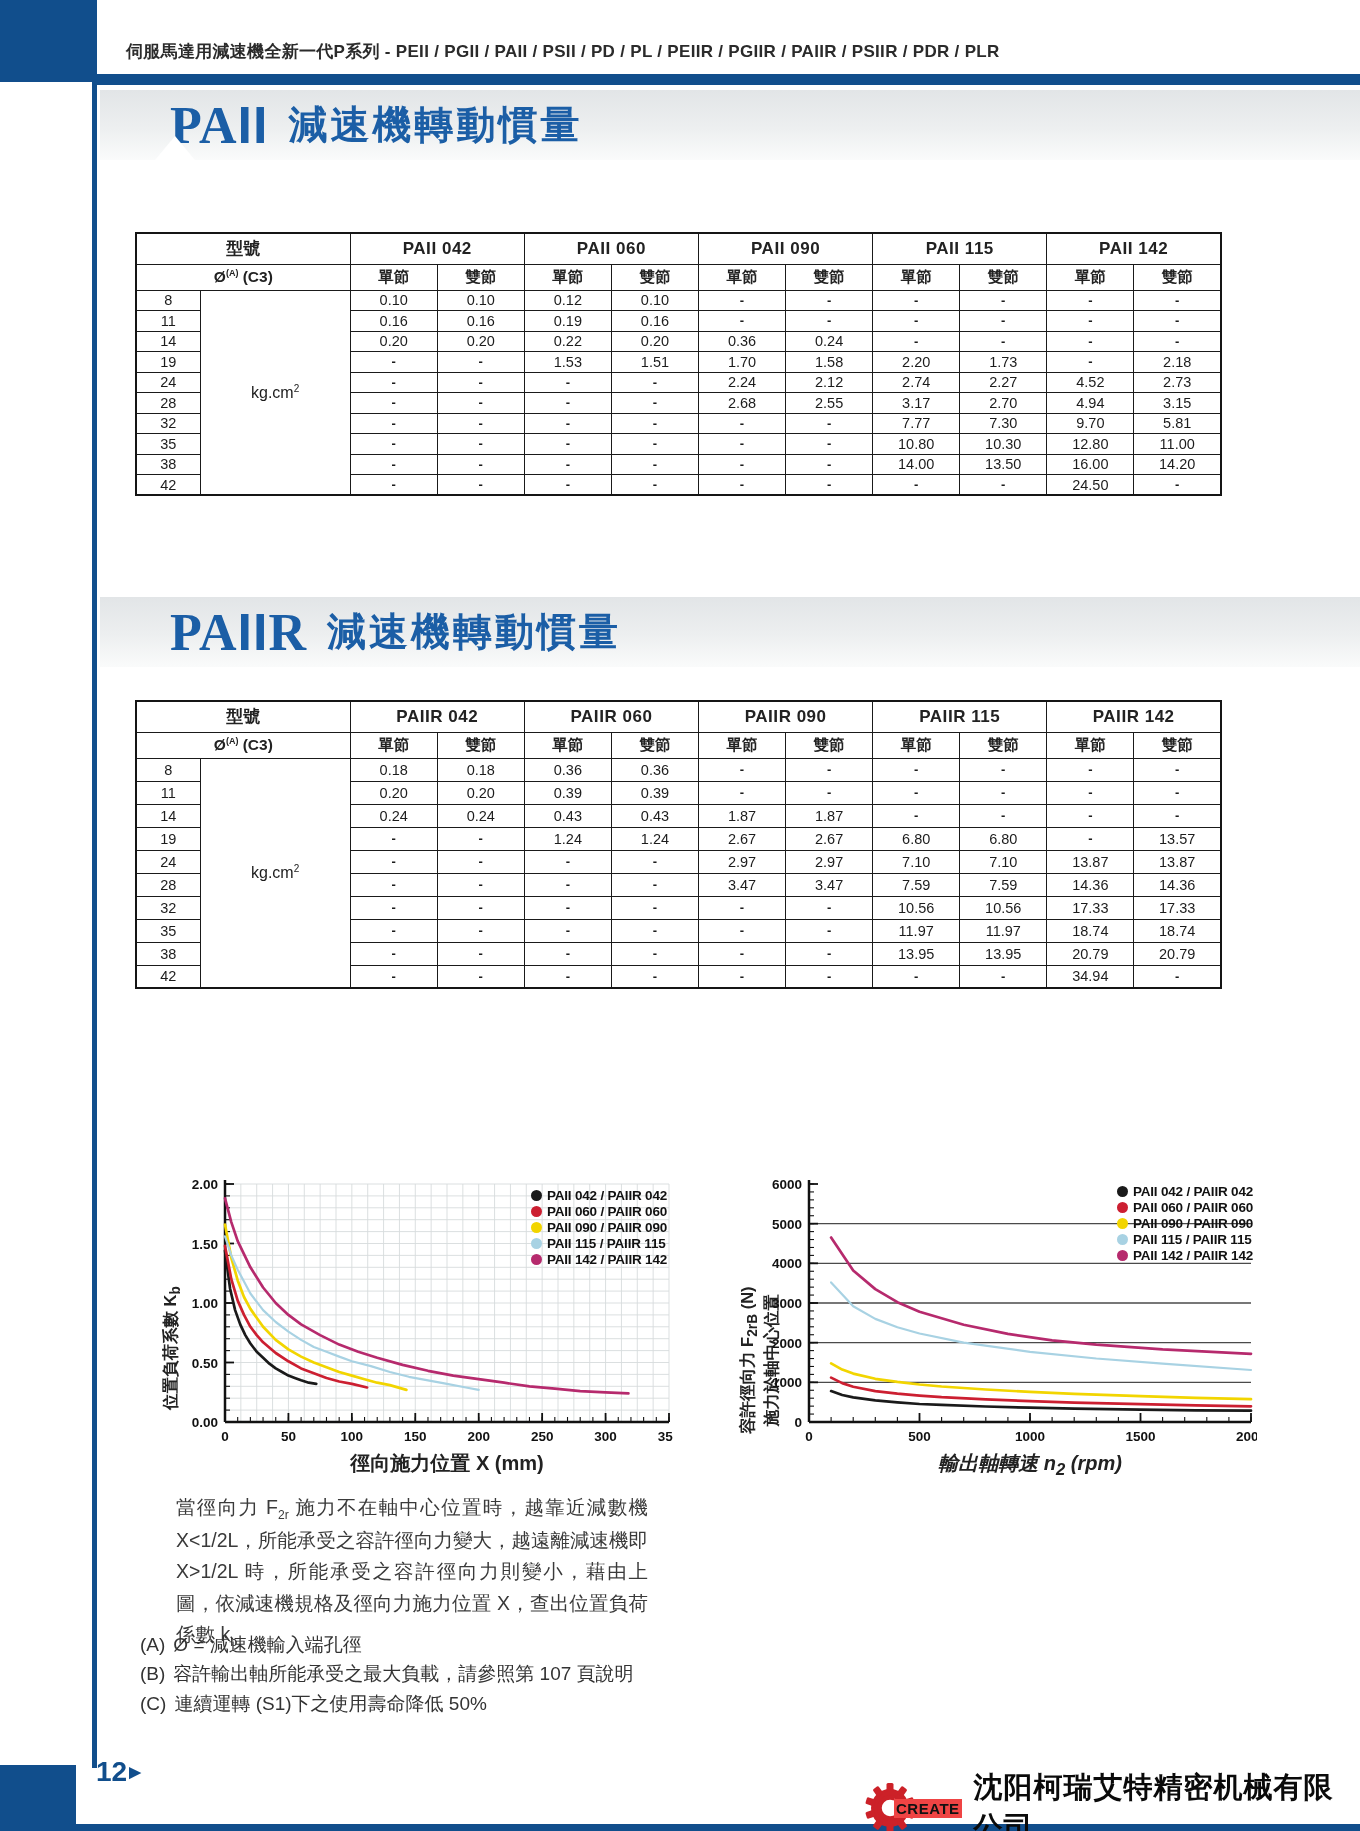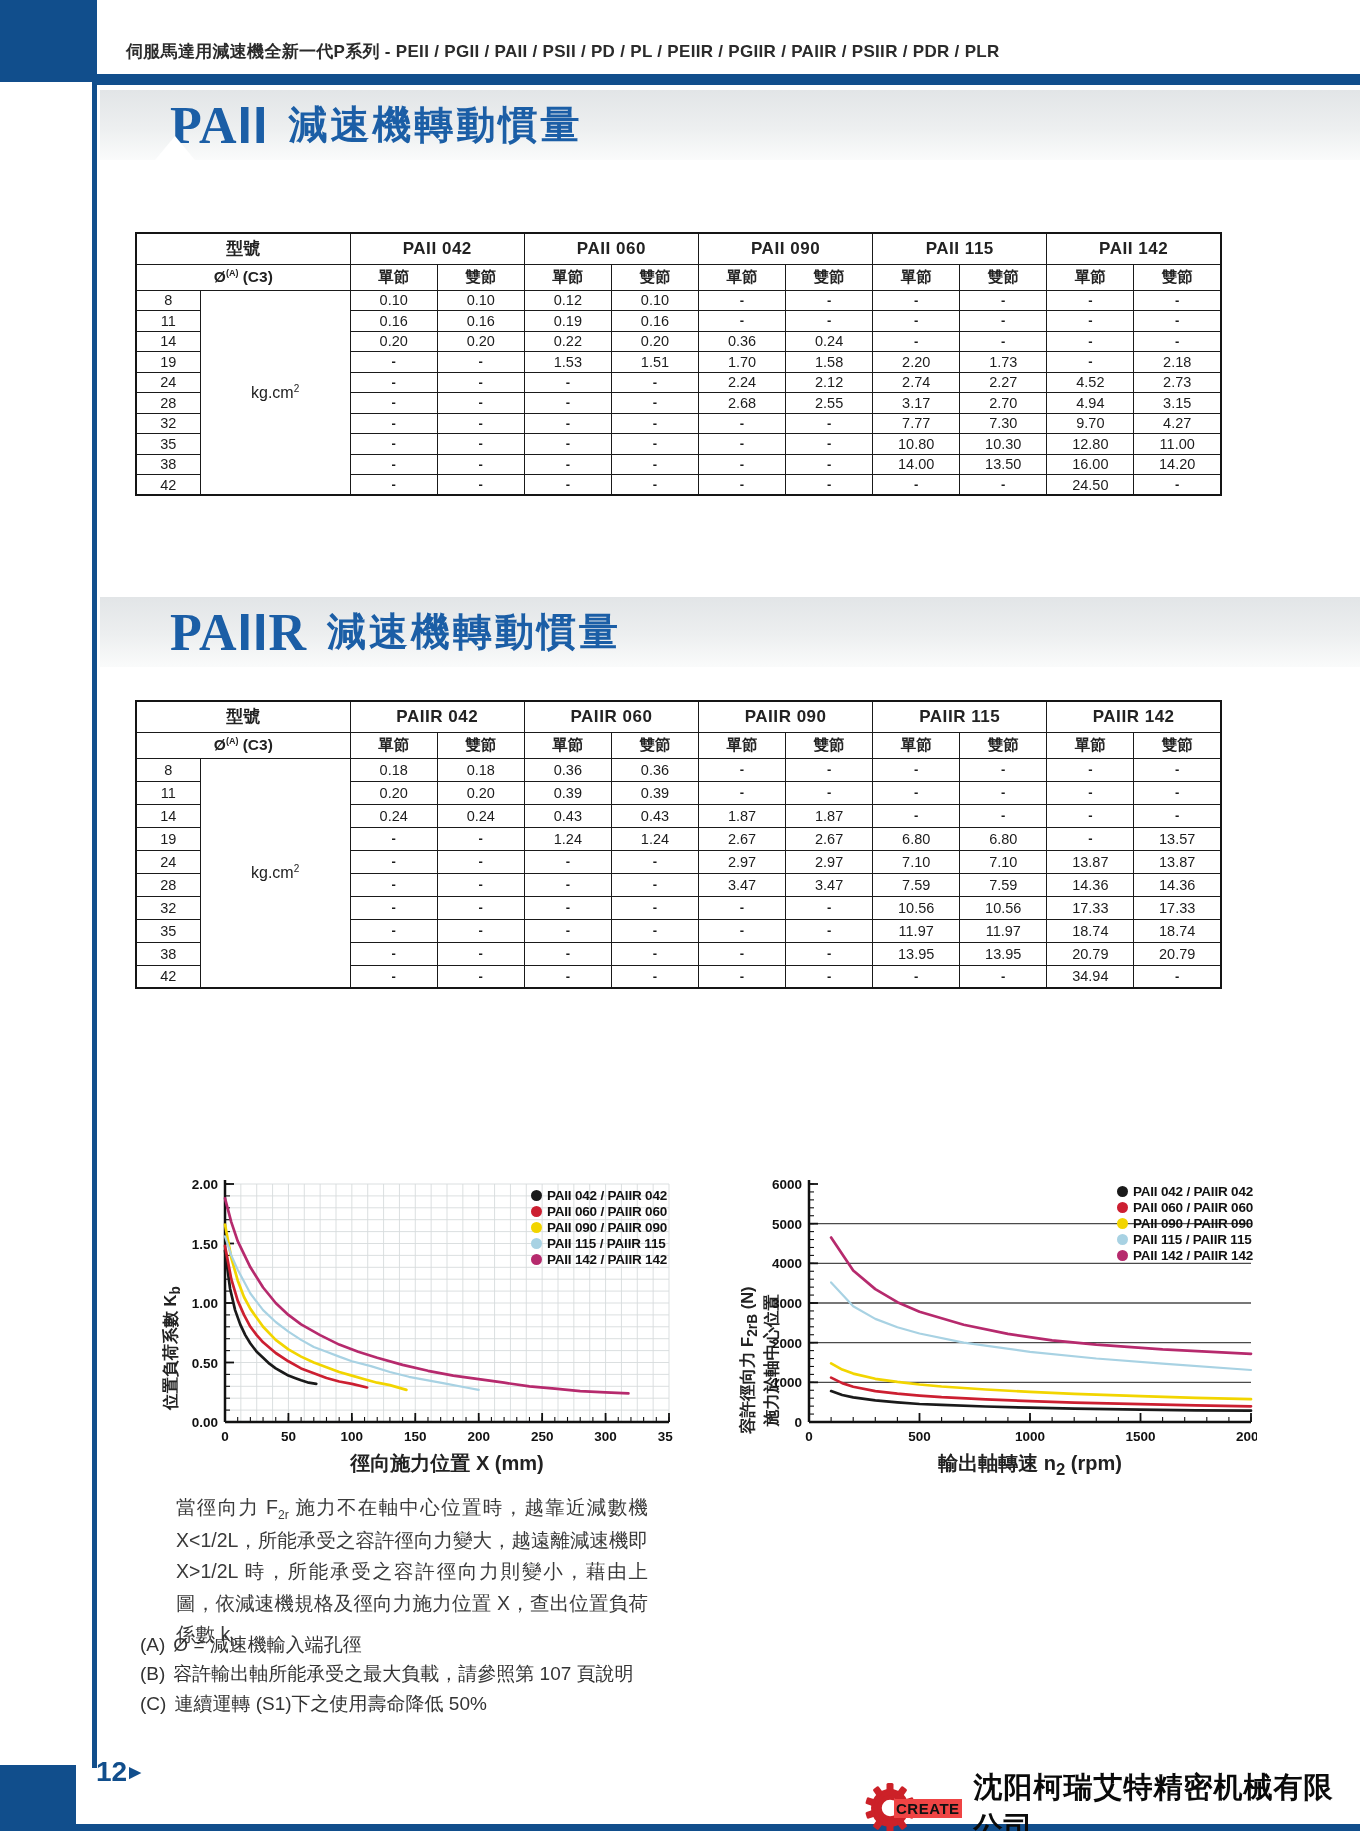--- a/index.html
+++ b/index.html
@@ -216,21 +216,21 @@
           <td>32</td>
           <td class="dash">-</td>
           <td class="dash">-</td>
           <td class="dash">-</td>
           <td class="dash">-</td>
           <td class="dash">-</td>
           <td class="dash">-</td>
           <td>7.77</td>
           <td>7.30</td>
           <td>9.70</td>
-          <td>4.27</td>
+          <td>5.81</td>
         </tr>
         <tr>
           <td>35</td>
           <td class="dash">-</td>
           <td class="dash">-</td>
           <td class="dash">-</td>
           <td class="dash">-</td>
           <td class="dash">-</td>
           <td class="dash">-</td>
           <td>10.80</td>
@@ -707,21 +707,21 @@
               <line x1="64" y1="12" x2="73" y2="12" stroke="#111" stroke-width="1.8"></line>
               <text x="57" y="17" text-anchor="end" font-size="13.5" font-weight="bold" fill="#111" font-family="&quot;Liberation Sans&quot;, sans-serif">6000</text>
               <line x1="64" y1="8" x2="64" y2="250" stroke="#111" stroke-width="2.5"></line>
               <line x1="64" y1="250" x2="506" y2="250" stroke="#111" stroke-width="2.5"></line>
               <polyline points="86.1,219.1 97.2,223.0 108.2,225.4 130.3,228.4 152.4,230.4 174.5,232.0 196.6,232.9 240.8,234.5 285.0,235.7 329.2,236.7 395.5,237.7 450.8,238.3 506.0,238.7" fill="none" stroke="#1a1a1a" stroke-width="2.7" stroke-linejoin="round" stroke-linecap="round"></polyline>
               <polyline points="86.1,205.6 97.2,211.1 108.2,214.7 130.3,219.1 152.4,221.6 174.5,223.6 196.6,225.2 240.8,227.4 285.0,229.2 329.2,230.6 395.5,232.2 450.8,233.3 506.0,234.3" fill="none" stroke="#cc1f31" stroke-width="2.7" stroke-linejoin="round" stroke-linecap="round"></polyline>
               <polyline points="86.1,191.3 97.2,197.6 108.2,201.6 130.3,206.8 152.4,209.9 174.5,212.5 196.6,214.5 240.8,217.5 285.0,219.9 329.2,221.8 395.5,224.2 450.8,225.8 506.0,227.2" fill="none" stroke="#f2d500" stroke-width="2.7" stroke-linejoin="round" stroke-linecap="round"></polyline>
               <polyline points="86.1,110.4 108.2,134.2 130.3,146.9 152.4,155.2 174.5,161.5 218.7,170.7 285.0,179.8 351.3,186.5 417.6,191.7 506.0,198.0" fill="none" stroke="#a8d2e3" stroke-width="2.2" stroke-linejoin="round" stroke-linecap="round"></polyline>
               <polyline points="86.1,65.5 108.2,98.5 130.3,117.1 152.4,130.2 174.5,139.7 218.7,152.8 262.9,161.9 307.1,168.3 351.3,172.6 417.6,177.4 506.0,181.8" fill="none" stroke="#b62a6d" stroke-width="2.7" stroke-linejoin="round" stroke-linecap="round"></polyline>
             </svg></div>
-        <div class="xlab" style="margin-left: 64px; width: 442px;">輸出軸轉速 <b>n<sub>2</sub> (rpm)</b></div>
+        <div class="xlab" style="margin-left: 64px; width: 442px; font-style: italic;">輸出軸轉速 <b>n<sub>2</sub> (rpm)</b></div>
         <div class="legend" style="top: 12px; right: 4px;">
             <div class="legend-item">
               <span class="legend-dot" style="background: rgb(26, 26, 26);"></span>
               <span class="legend-label">PAII 042 / PAIIR 042</span>
             </div>
             <div class="legend-item">
               <span class="legend-dot" style="background: rgb(204, 31, 49);"></span>
               <span class="legend-label">PAII 060 / PAIIR 060</span>
             </div>
             <div class="legend-item">

